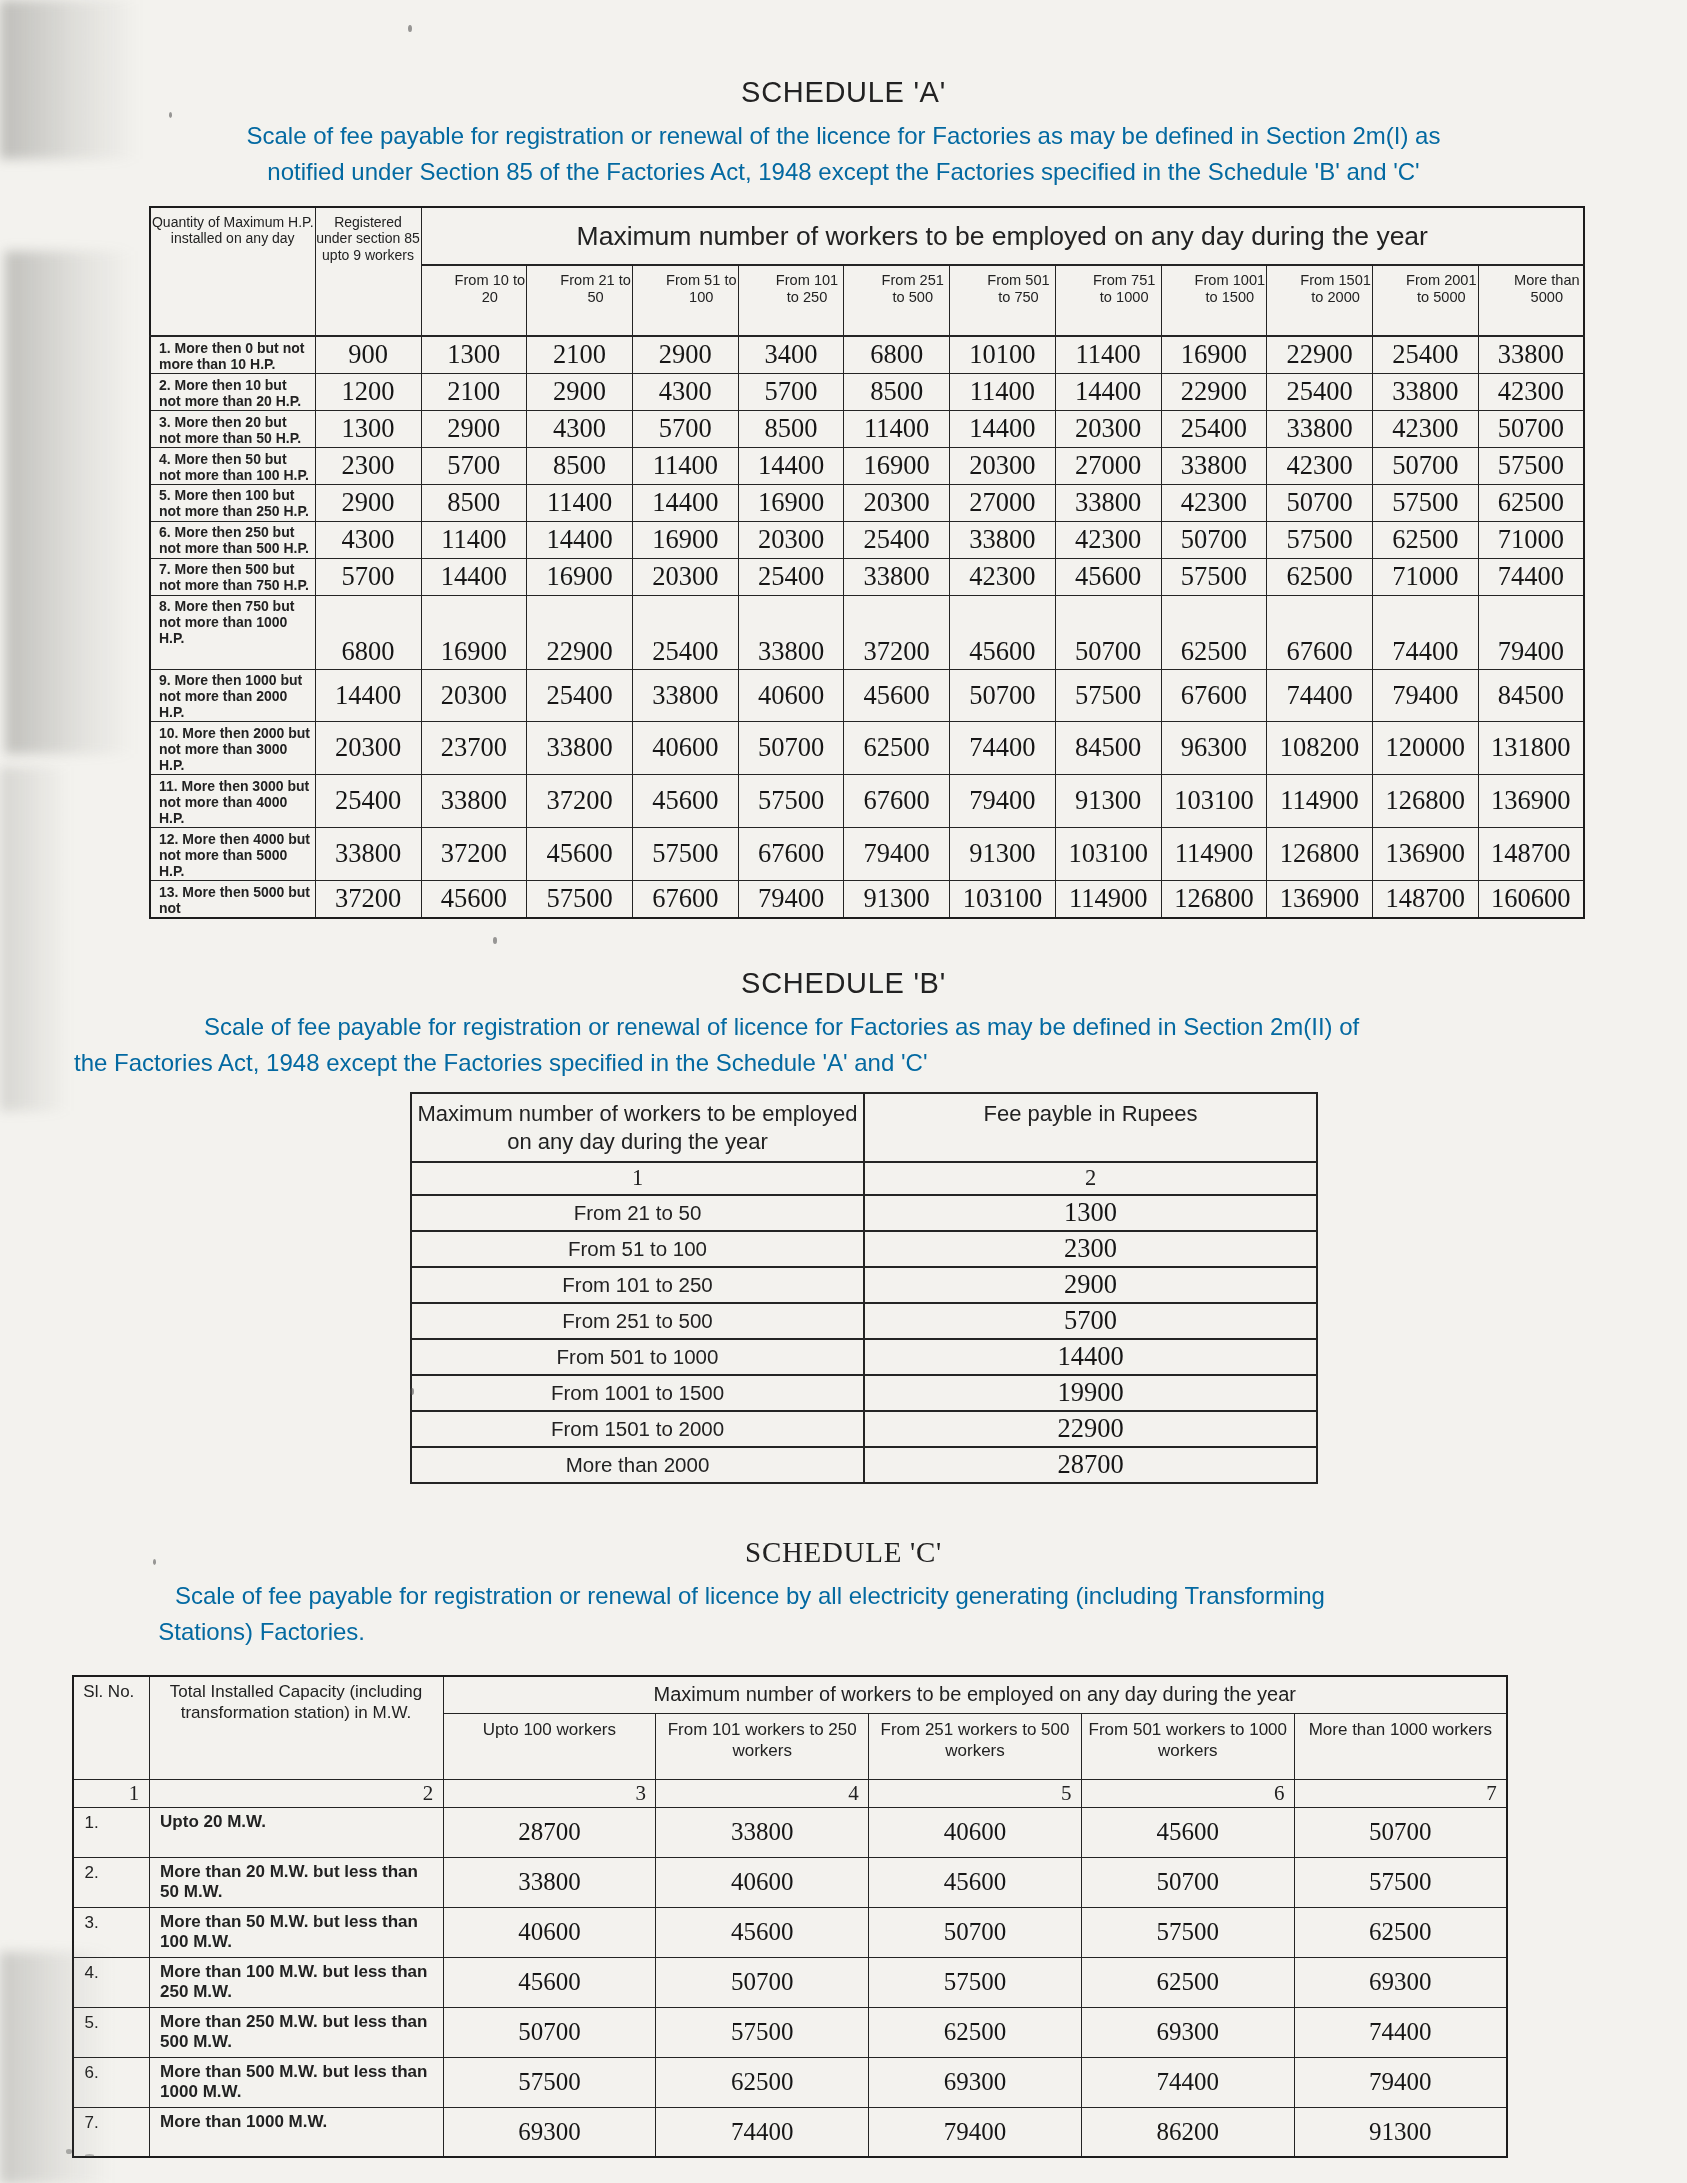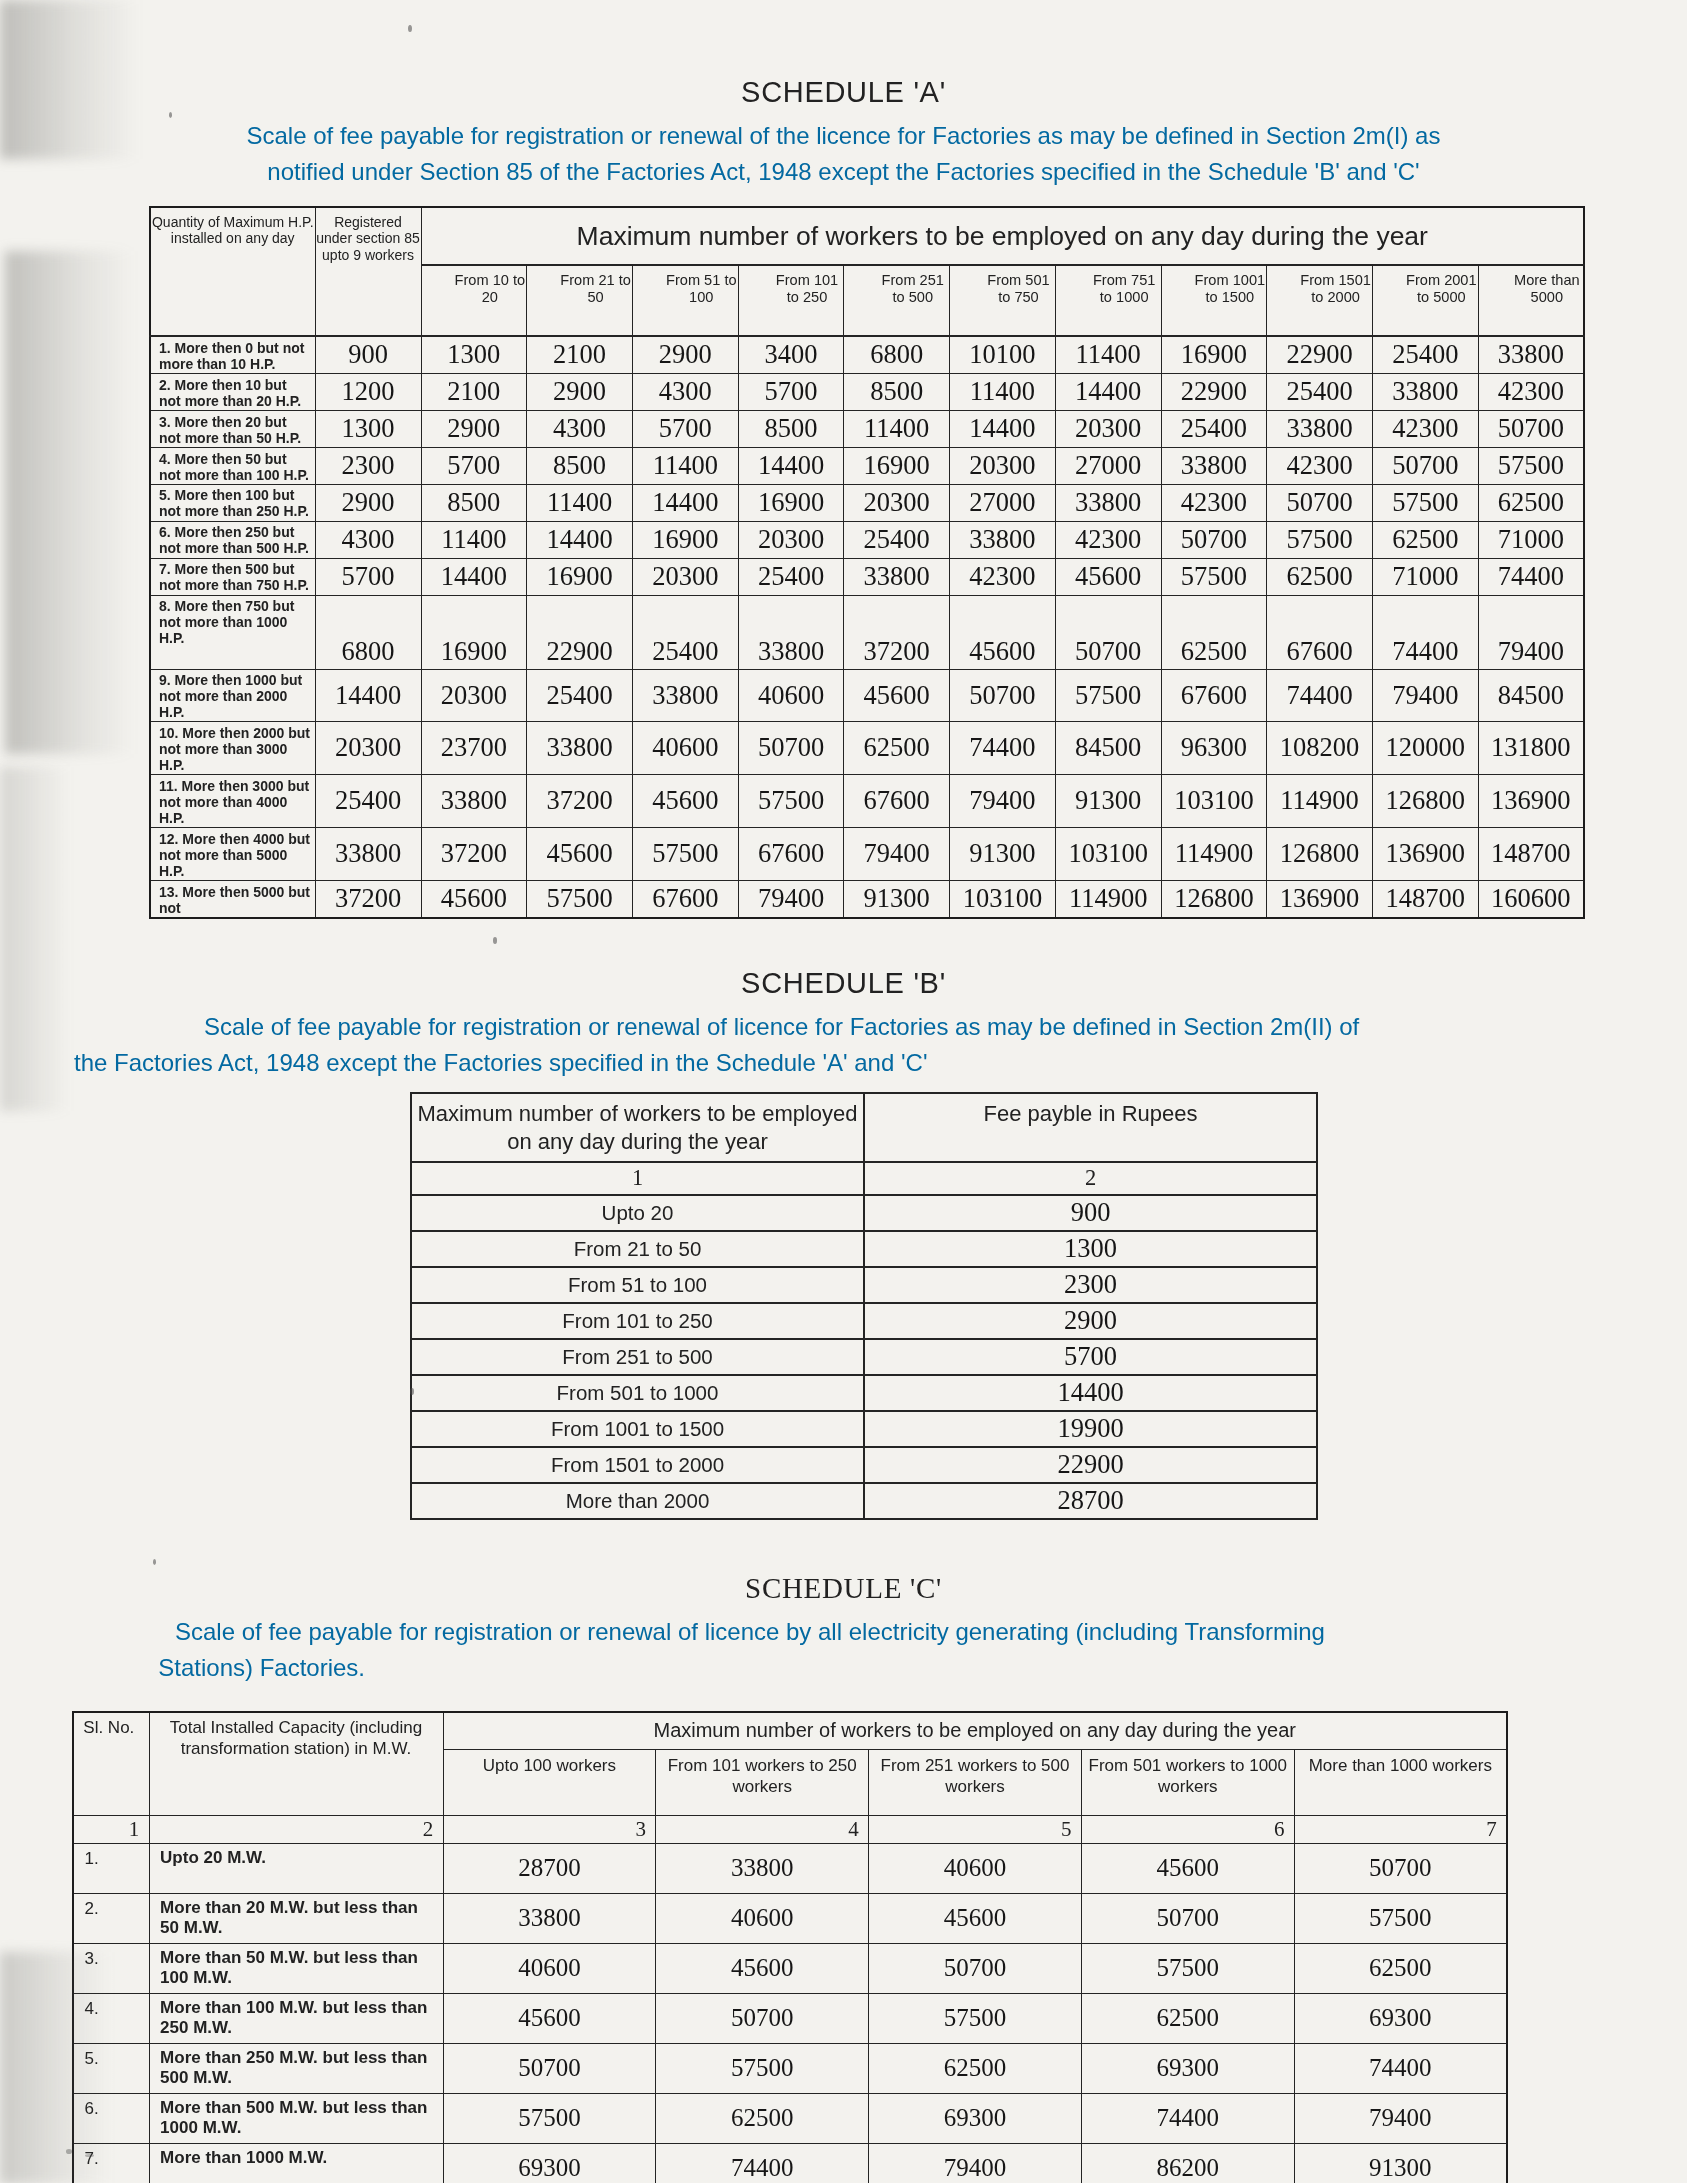--- a/index.html
+++ b/index.html
@@ -345,24 +345,20 @@
         <th class="bhdr">Maximum number of workers to be employed on any day during the year</th>
         <th class="bhdr">Fee payble in Rupees</th>
       </tr>
       <tr class="numrow">
           <td class="colnum">1</td>
           <td class="colnum">2</td>
         </tr>
     </thead>
     <tbody>
         <tr>
-          <td class="blabel">Upto 20</td>
-          <td class="num">900</td>
-        </tr>
-        <tr>
           <td class="blabel">From 21 to 50</td>
           <td class="num">1300</td>
         </tr>
         <tr>
           <td class="blabel">From 51 to 100</td>
           <td class="num">2300</td>
         </tr>
         <tr>
           <td class="blabel">From 101 to 250</td>
           <td class="num">2900</td>

